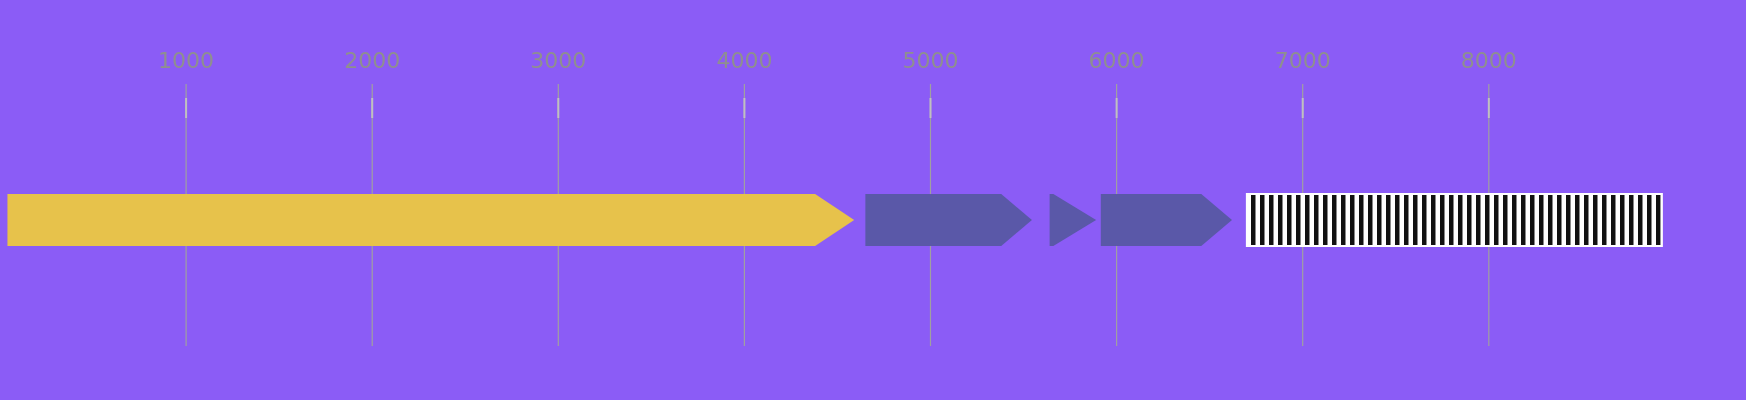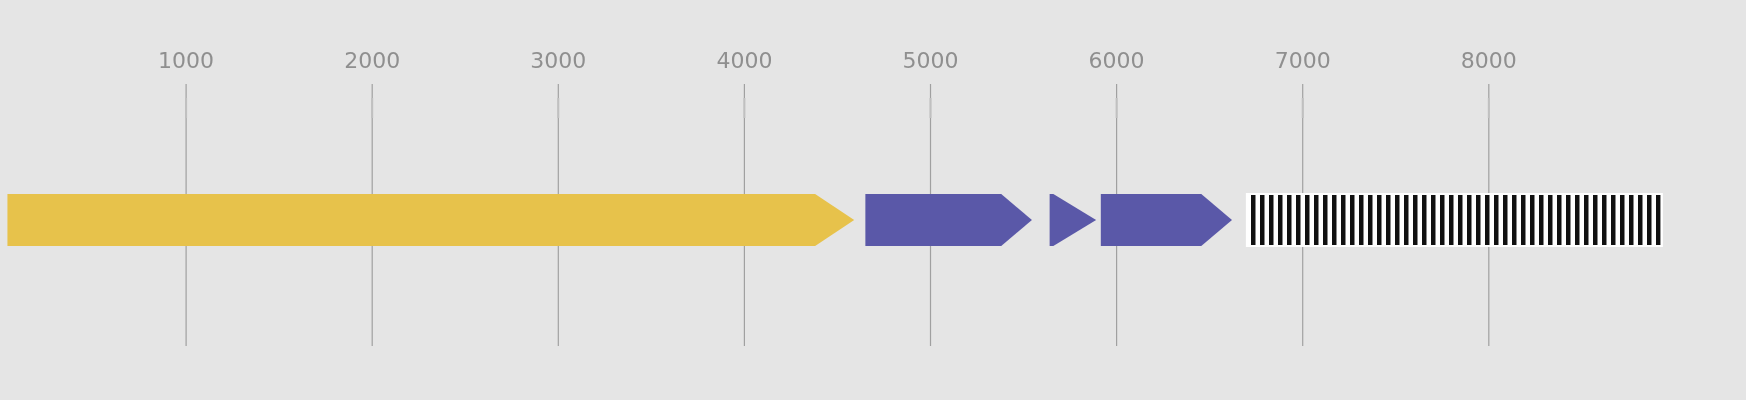--- a/index.html
+++ b/index.html
@@ -4,21 +4,21 @@
 <style>
   html, body {
     margin: 0;
     padding: 0;
     background: #000000;
   }
   .stage {
     position: relative;
     width: 1746px;
     height: 400px;
-    background: #e5e5e5;
+    background: #8b5cf6;
     overflow: hidden;
     font-family: "DejaVu Sans", sans-serif;
   }
   .stage svg {
     display: block;
   }
   text.tick-label {
     font-family: "DejaVu Sans", sans-serif;
   }
 </style>

